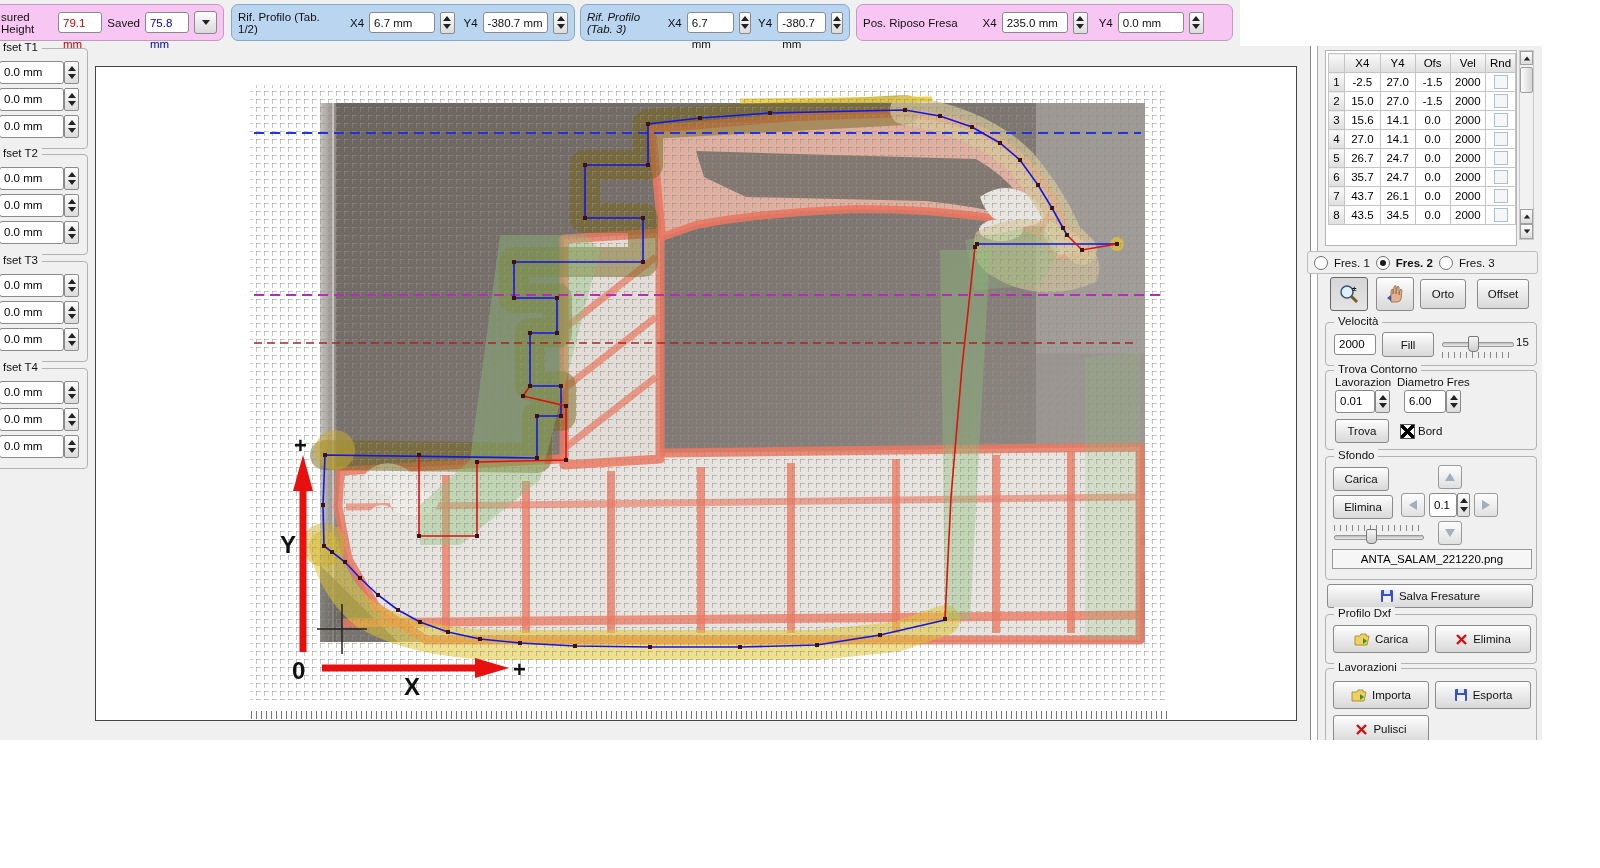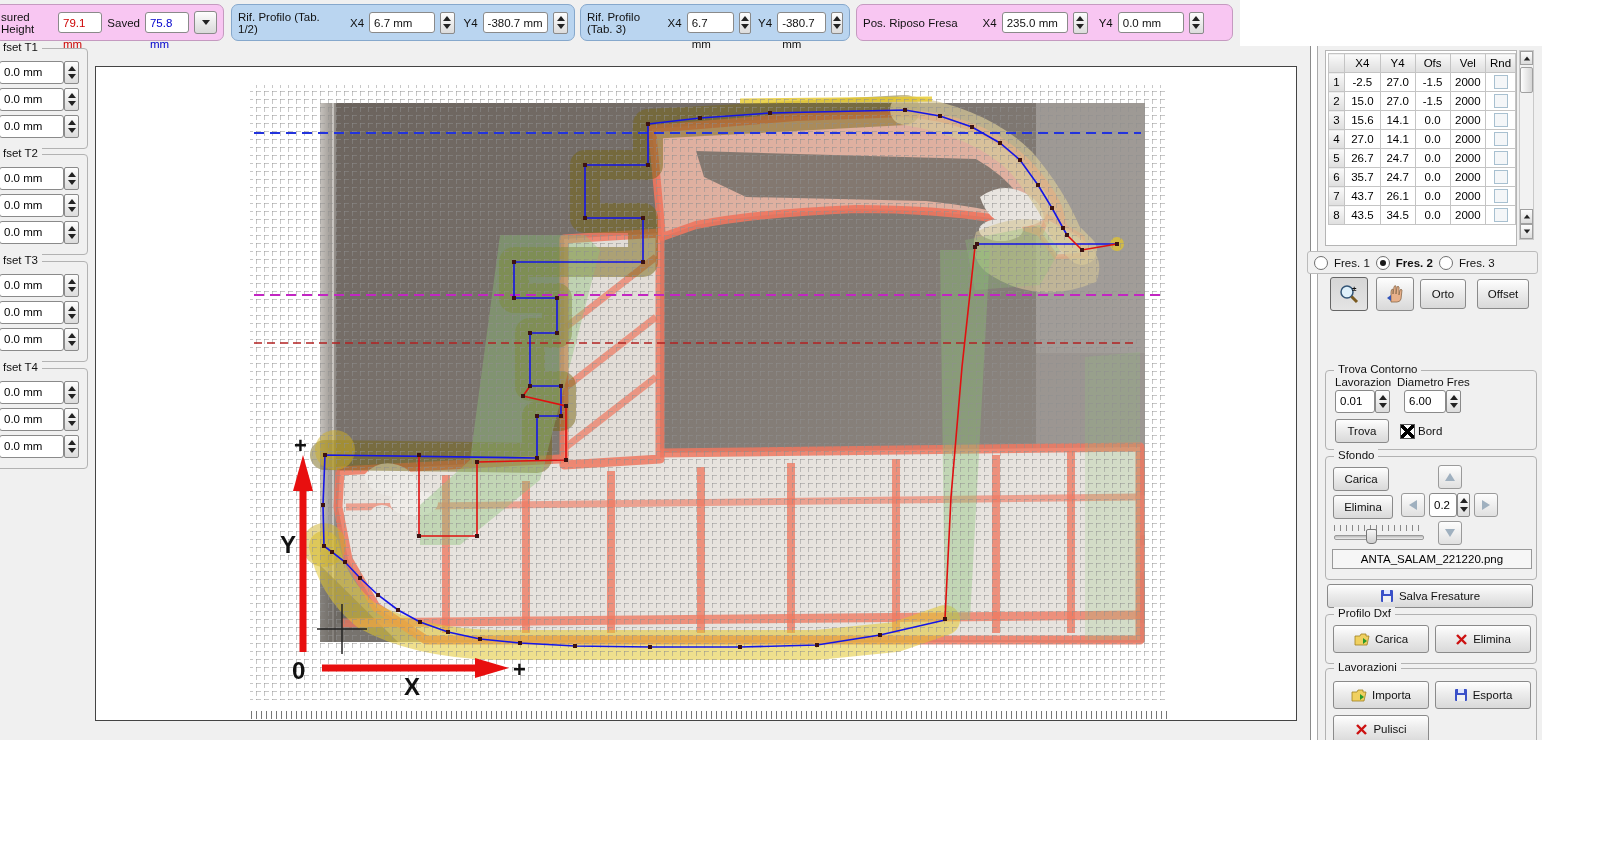--- a/index.html
+++ b/index.html
@@ -78,21 +78,21 @@
       </span>
     <span class="lbl" style="margin-left:4px;">Y4</span>
     <span class="tfield" style="width:68px;">-380.7 mm</span>
     <span class="spinbox">
         <span class="tri-up"></span>
         <span class="tri-down"></span>
       </span>
   </div>
 
   <div class="tgroup tblue" style="left:580px;width:270px;">
-    <span class="lbl" style="margin-right:4px;">Rif. Profilo (Tab. 3)</span>
+    <span class="lbl" style="margin-right:4px;font-style:italic;">Rif. Profilo (Tab. 3)</span>
     <span class="lbl">X4</span>
     <span class="tfield" style="width:60px;">6.7 mm</span>
     <span class="spinbox">
         <span class="tri-up"></span>
         <span class="tri-down"></span>
       </span>
     <span class="lbl" style="margin-left:2px;">Y4</span>
     <span class="tfield" style="width:62px;">-380.7 mm</span>
     <span class="spinbox">
         <span class="tri-up"></span>
@@ -519,20 +519,31 @@
       <path d="M4,16 l4,-3 l0,6 z" fill="#3355bb"></path>
     </svg>
   </div>
   <div class="btn abs" style="left:1420px;top:279px;width:46px;height:30px;">
       <span>Orto</span>
     </div>
   <div class="btn abs" style="left:1477px;top:279px;width:52px;height:30px;">
       <span>Offset</span>
     </div>
 
+  <div class="grp" style="left:1325px;top:322px;width:212px;height:44px;">
+    <span class="legend">Velocità</span>
+    <div class="sfield" style="left:8px;top:11px;width:42px;height:21px;line-height:19px;">2000</div>
+    <div class="btn abs" style="left:56px;top:9px;width:52px;height:25px;">
+        <span>Fill</span>
+      </div>
+    <div class="slider-track abs" style="left:116px;top:19px;width:70px;"></div>
+    <div class="slider-thumb abs" style="left:142px;top:13px;width:9px;height:14px;"></div>
+    <div class="ticks abs" style="left:116px;top:29px;width:70px;height:6px;"></div>
+    <span class="lbl abs" style="left:190px;top:13px;">15</span>
+  </div>
 
   <div class="grp" style="left:1325px;top:370px;width:212px;height:80px;">
     <span class="legend">Trova Contorno</span>
     <span class="lbl abs" style="left:9px;top:5px;">Lavorazion</span>
     <span class="lbl abs" style="left:71px;top:5px;">Diametro Fres</span>
     <div class="sfield" style="left:9px;top:19px;width:40px;">0.01</div>
     <span class="spinbox abs" style="left:49px;top:19px;height:23px;">
         <span class="tri-up"></span>
         <span class="tri-down"></span>
       </span>
@@ -558,21 +569,21 @@
       </div>
     <div class="ticks abs" style="left:8px;top:68px;width:88px;height:6px;"></div>
     <div class="slider-track abs" style="left:8px;top:78px;width:88px;"></div>
     <div class="slider-thumb abs" style="left:40px;top:72px;width:9px;height:13px;"></div>
     <div class="arrowbtn" style="left:112px;top:8px;">
         <span class="ga up"></span>
       </div>
     <div class="arrowbtn" style="left:75px;top:36px;">
         <span class="ga left"></span>
       </div>
-    <div class="sfield" style="left:103px;top:36px;width:28px;height:24px;line-height:22px;">0.2</div>
+    <div class="sfield" style="left:103px;top:36px;width:28px;height:24px;line-height:22px;">0.1</div>
     <span class="spinbox abs" style="left:131px;top:36px;height:24px;width:13px;">
         <span class="tri-up"></span>
         <span class="tri-down"></span>
       </span>
     <div class="arrowbtn" style="left:148px;top:36px;">
         <span class="ga right"></span>
       </div>
     <div class="arrowbtn" style="left:112px;top:64px;">
         <span class="ga down"></span>
       </div>

